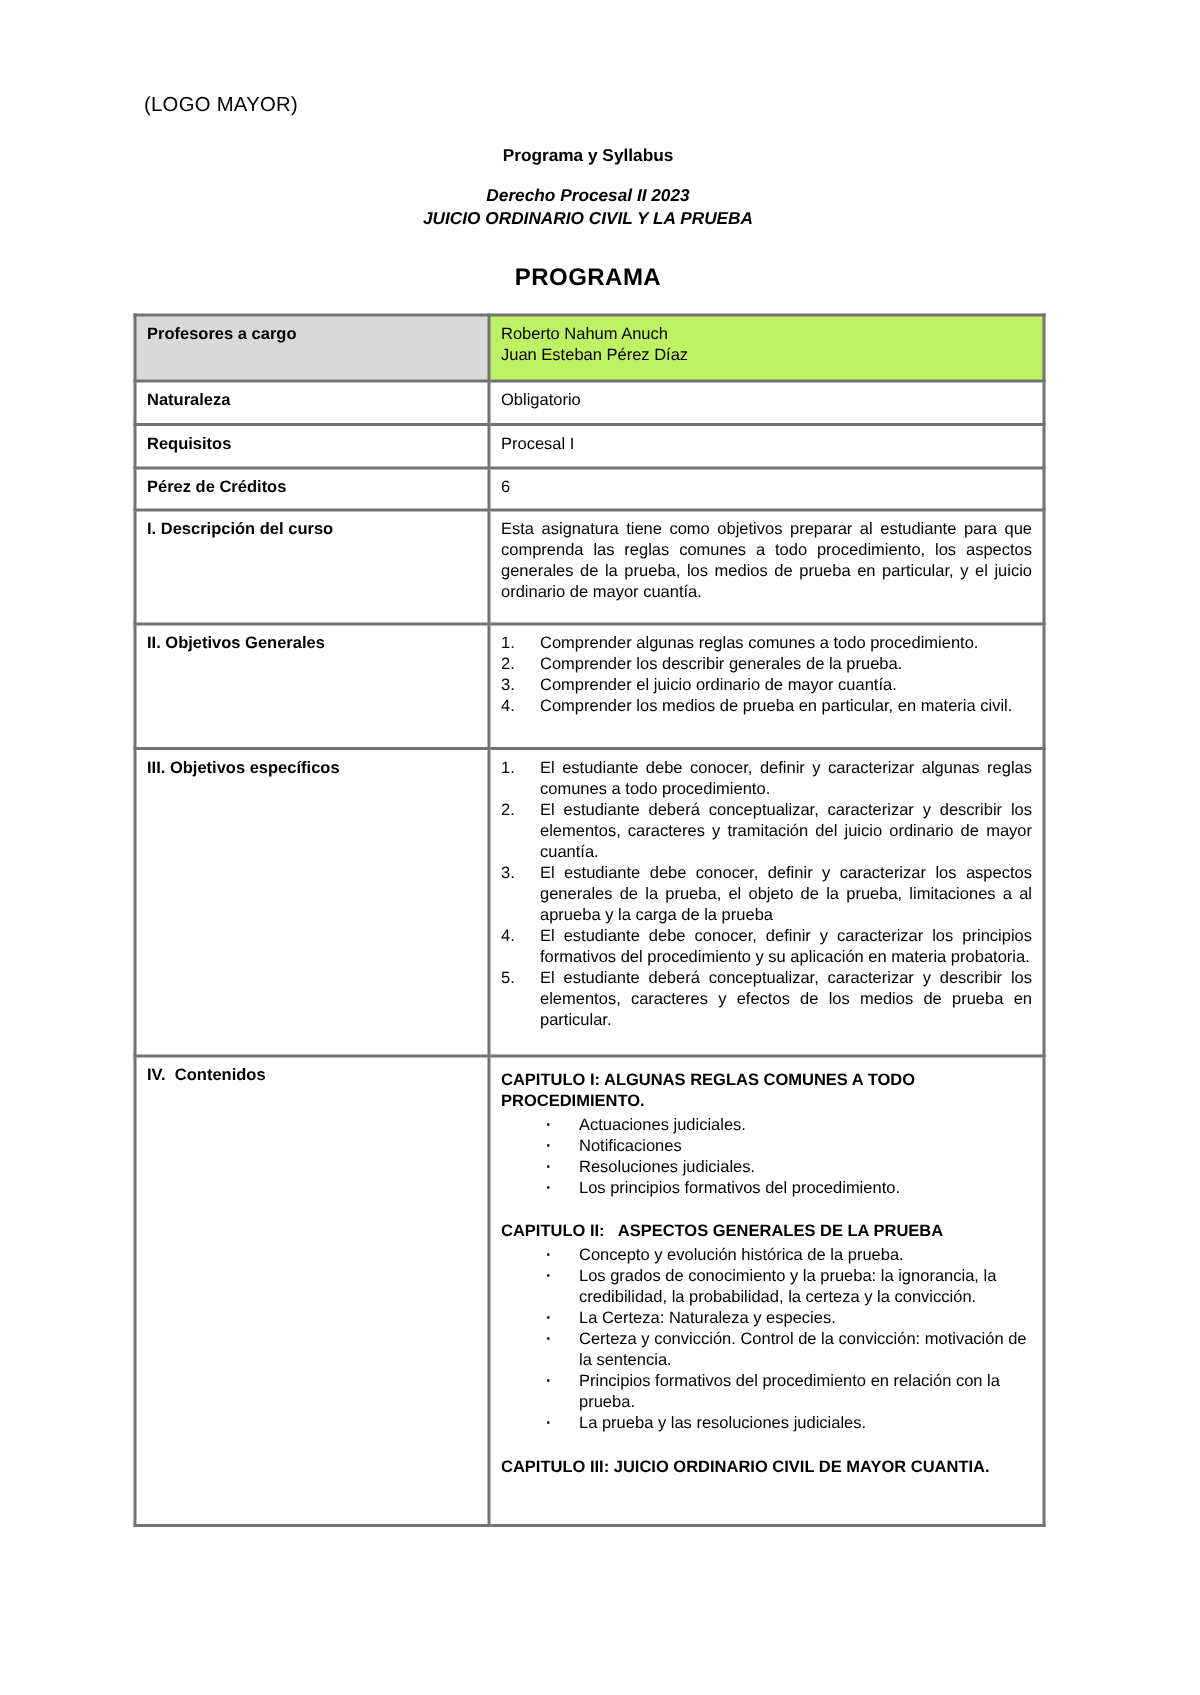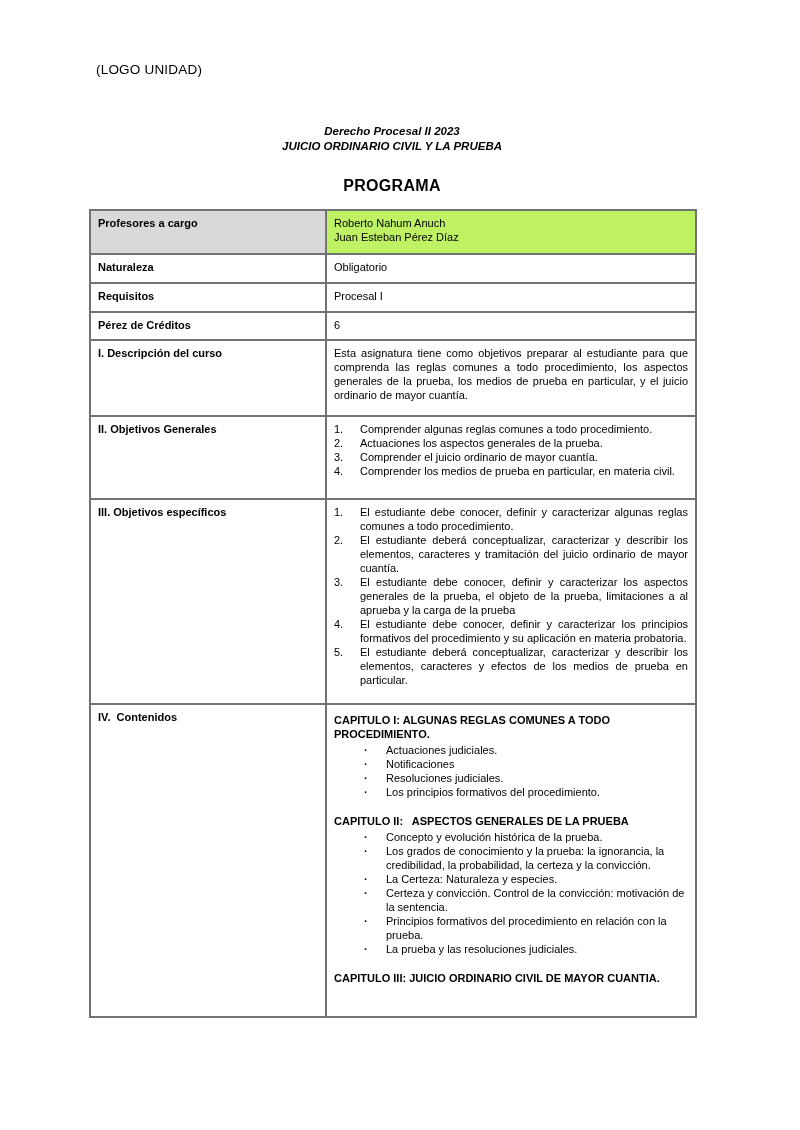--- a/index.html
+++ b/index.html
@@ -36,22 +36,23 @@
   .chapter + .chapter{margin-top:15px;}
   .bullet-list{margin-top:2px;}
   .value-line{line-height:14px;}
   .contents-cell{padding-top:8px !important;}
 </style>
 </head>
 <body>
 
 <div class="page">
 
-  <div class="logo">(LOGO UNIDAD)</div>
-
+  <div class="logo">(LOGO MAYOR)</div>
+
+  <div class="center-block doc-title">Programa y Syllabus</div>
 
   <div class="center-block doc-subtitle">
     <div>Derecho Procesal II 2023</div>
     <div>JUICIO ORDINARIO CIVIL Y LA PRUEBA</div>
   </div>
 
   <div class="center-block section-heading">PROGRAMA</div>
 
   <table class="syllabus">
     <colgroup>
@@ -90,21 +91,21 @@
 
       <tr style="height:83px">
         <td class="label">II. Objetivos Generales</td>
         <td>
           <div class="num-item">
             <span class="num">1.</span>
             <span class="num-text">Comprender algunas reglas comunes a todo procedimiento.</span>
           </div>
           <div class="num-item">
             <span class="num">2.</span>
-            <span class="num-text">Actuaciones los aspectos generales de la prueba.</span>
+            <span class="num-text">Comprender los describir generales de la prueba.</span>
           </div>
           <div class="num-item">
             <span class="num">3.</span>
             <span class="num-text">Comprender el juicio ordinario de mayor cuantía.</span>
           </div>
           <div class="num-item">
             <span class="num">4.</span>
             <span class="num-text">Comprender los medios de prueba en particular, en materia civil.</span>
           </div>
         </td>

